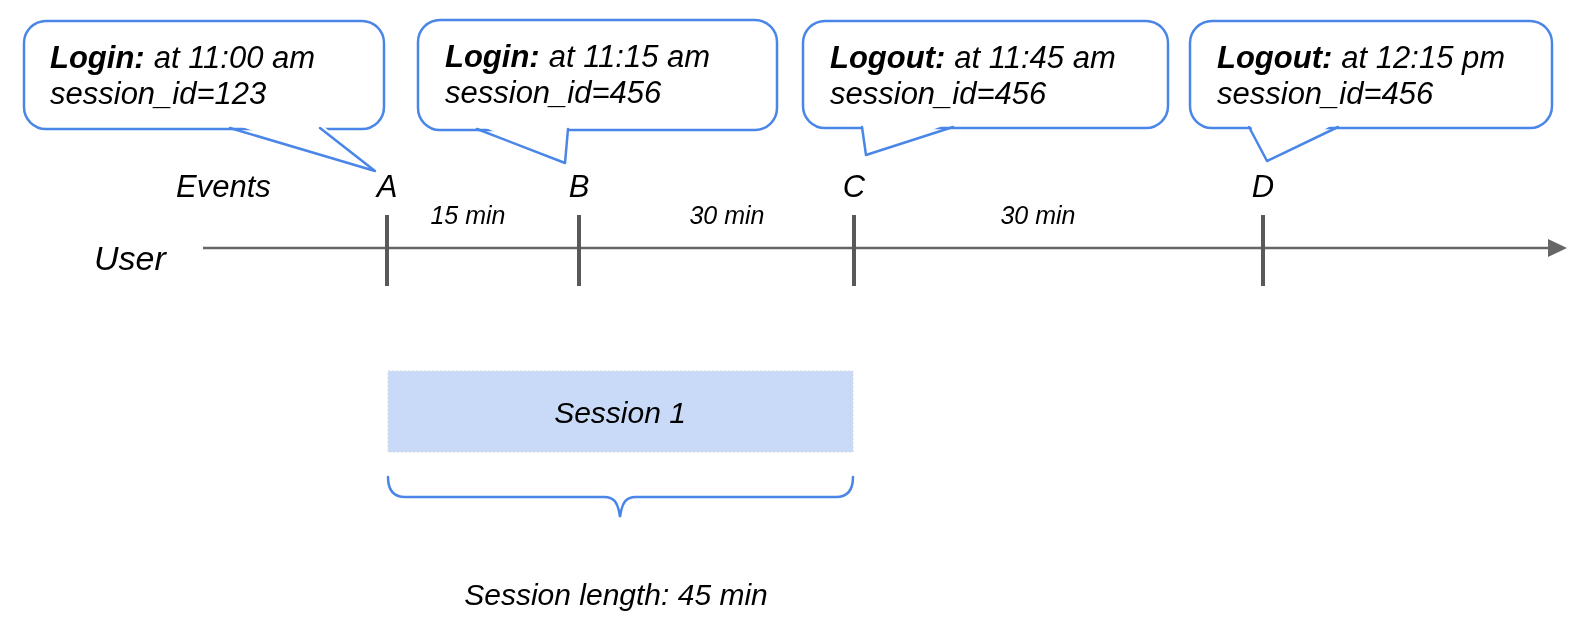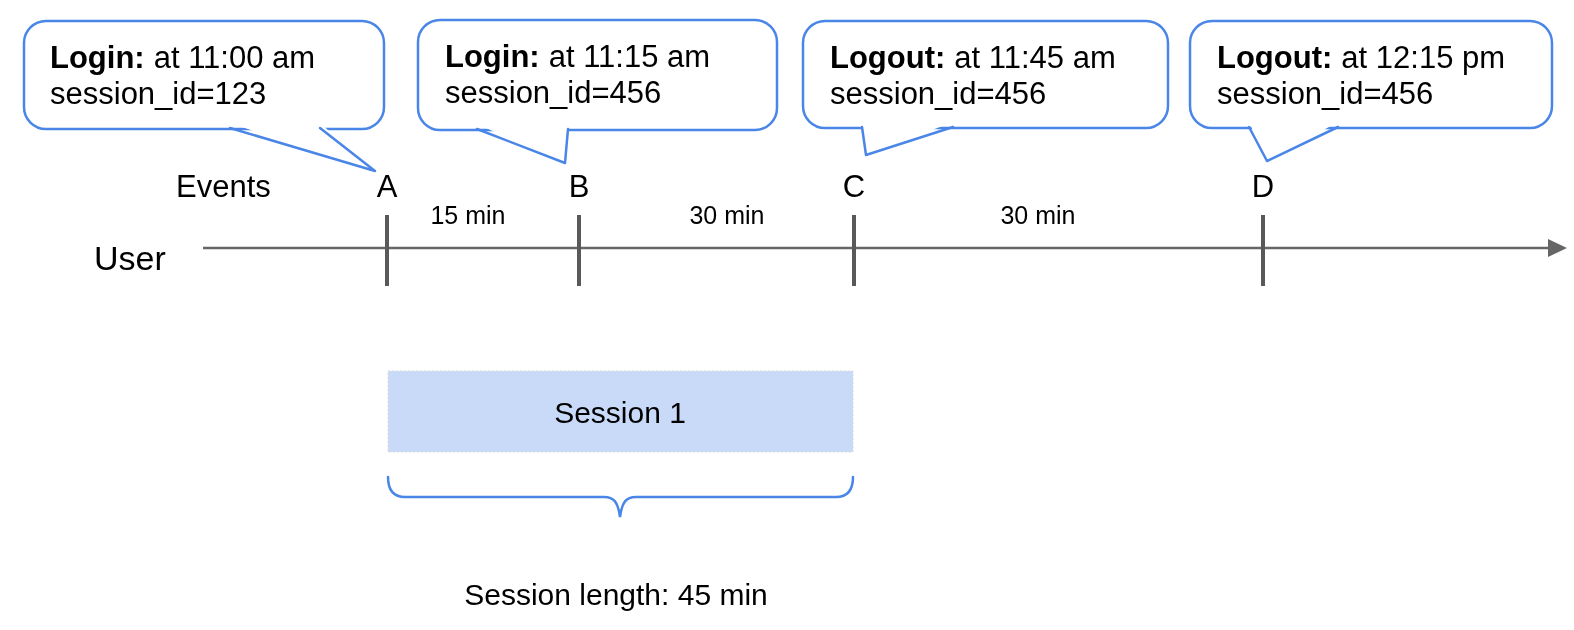--- a/index.html
+++ b/index.html
@@ -1,17 +1,17 @@
 <!DOCTYPE html>
 <html><head>
 <meta charset="utf-8">
 <style>
   html, body { margin: 0; padding: 0; background: #ffffff; }
   body { width: 1574px; height: 630px; font-family: "Liberation Sans", "DejaVu Sans", sans-serif; }
-  #stage { position: relative; width: 1574px; height: 630px; }
+  #stage { position: relative; width: 1574px; height: 630px; font-style: italic; }
   svg { display: block; }
   text { fill: #000000; font-family: "Liberation Sans", "DejaVu Sans", sans-serif; }
   .bubble-rect { fill: #ffffff; stroke-width: 2.5px; }
   .tail-fill { stroke: none; fill: #ffffff; }
   .tail-outline { fill: none; stroke-width: 2.5px; stroke-linejoin: round; stroke-linecap: round; }
   .bubble-line { font-size: 31px; }
   .bold { font-weight: bold; }
   .row-label { font-size: 31px; }
   .user-label { font-size: 34px; }
   .event-letter { font-size: 31px; text-anchor: middle; }

